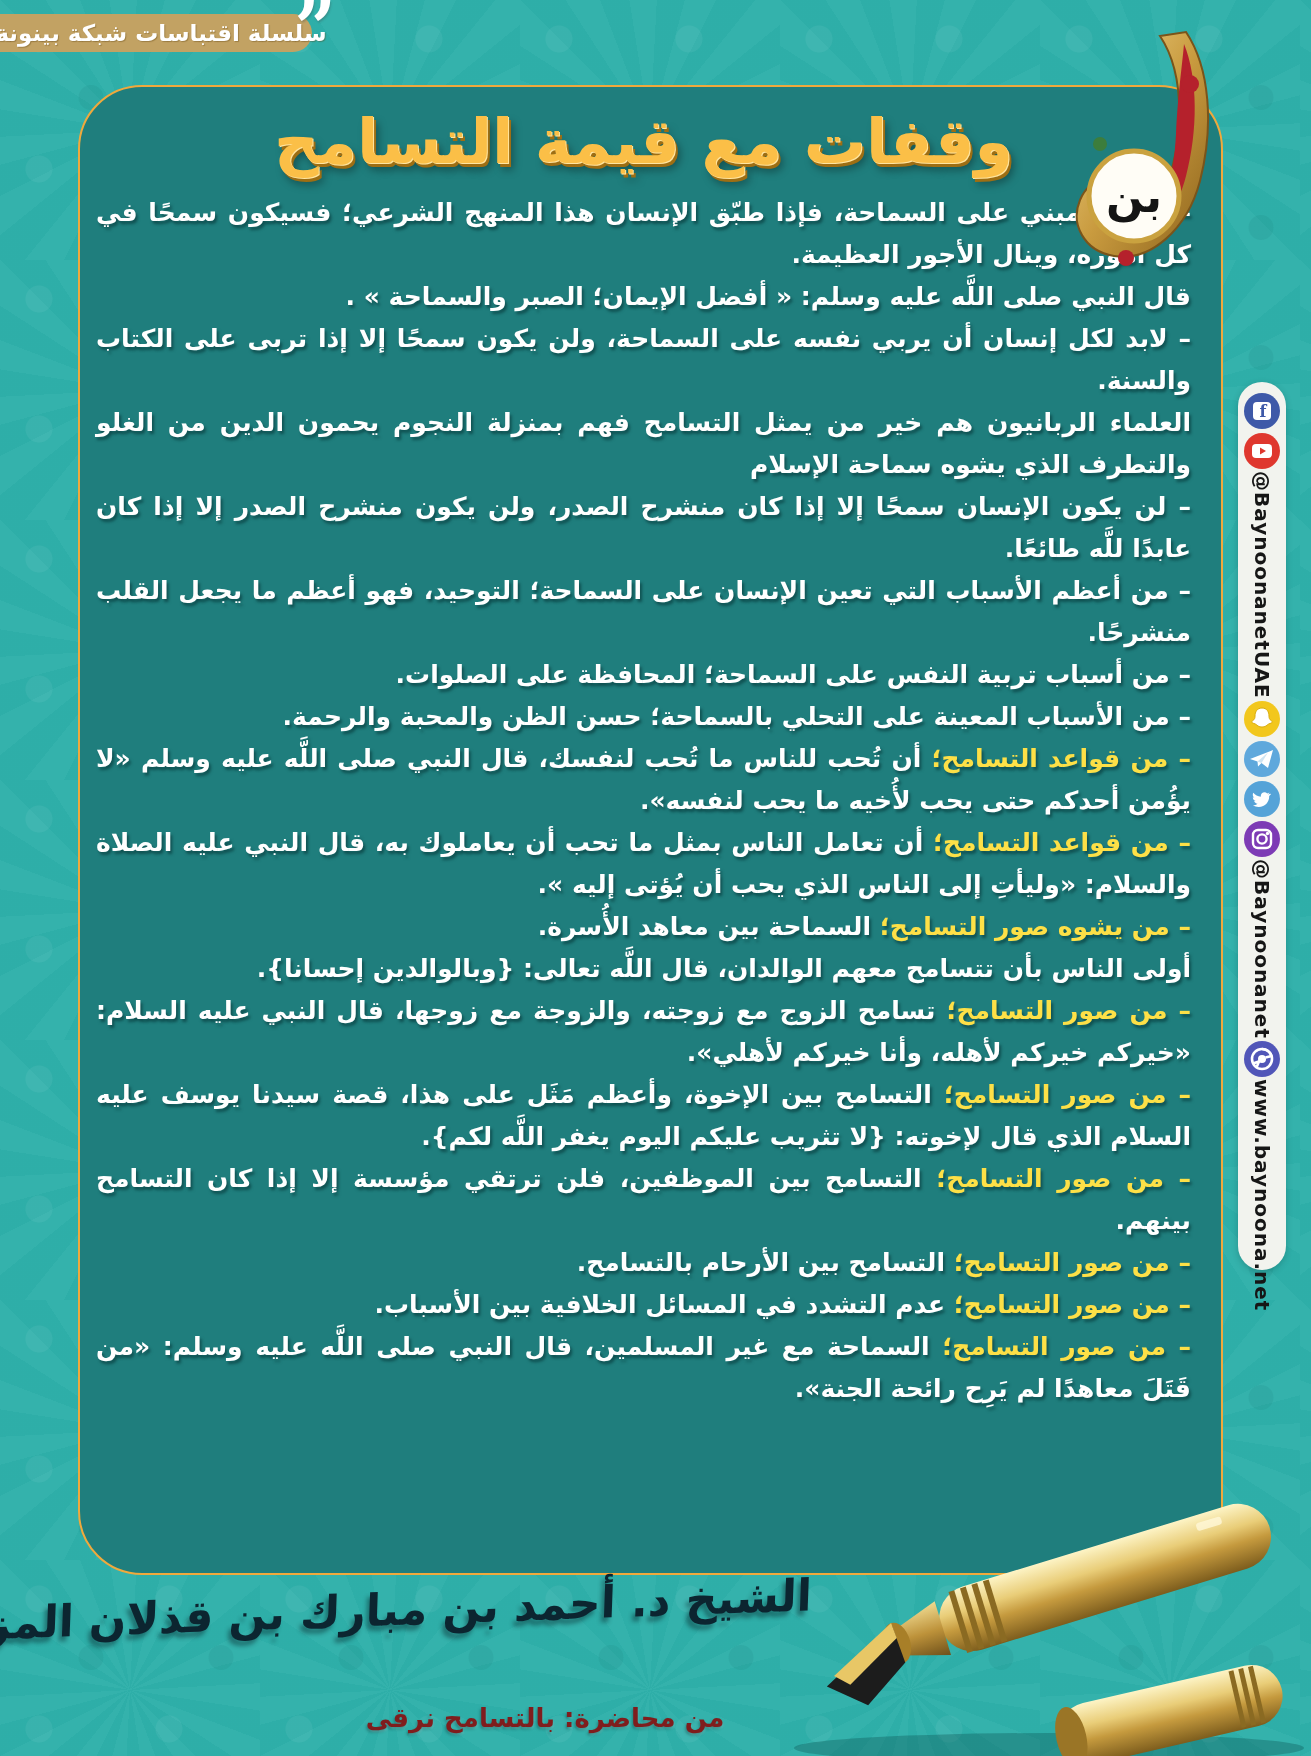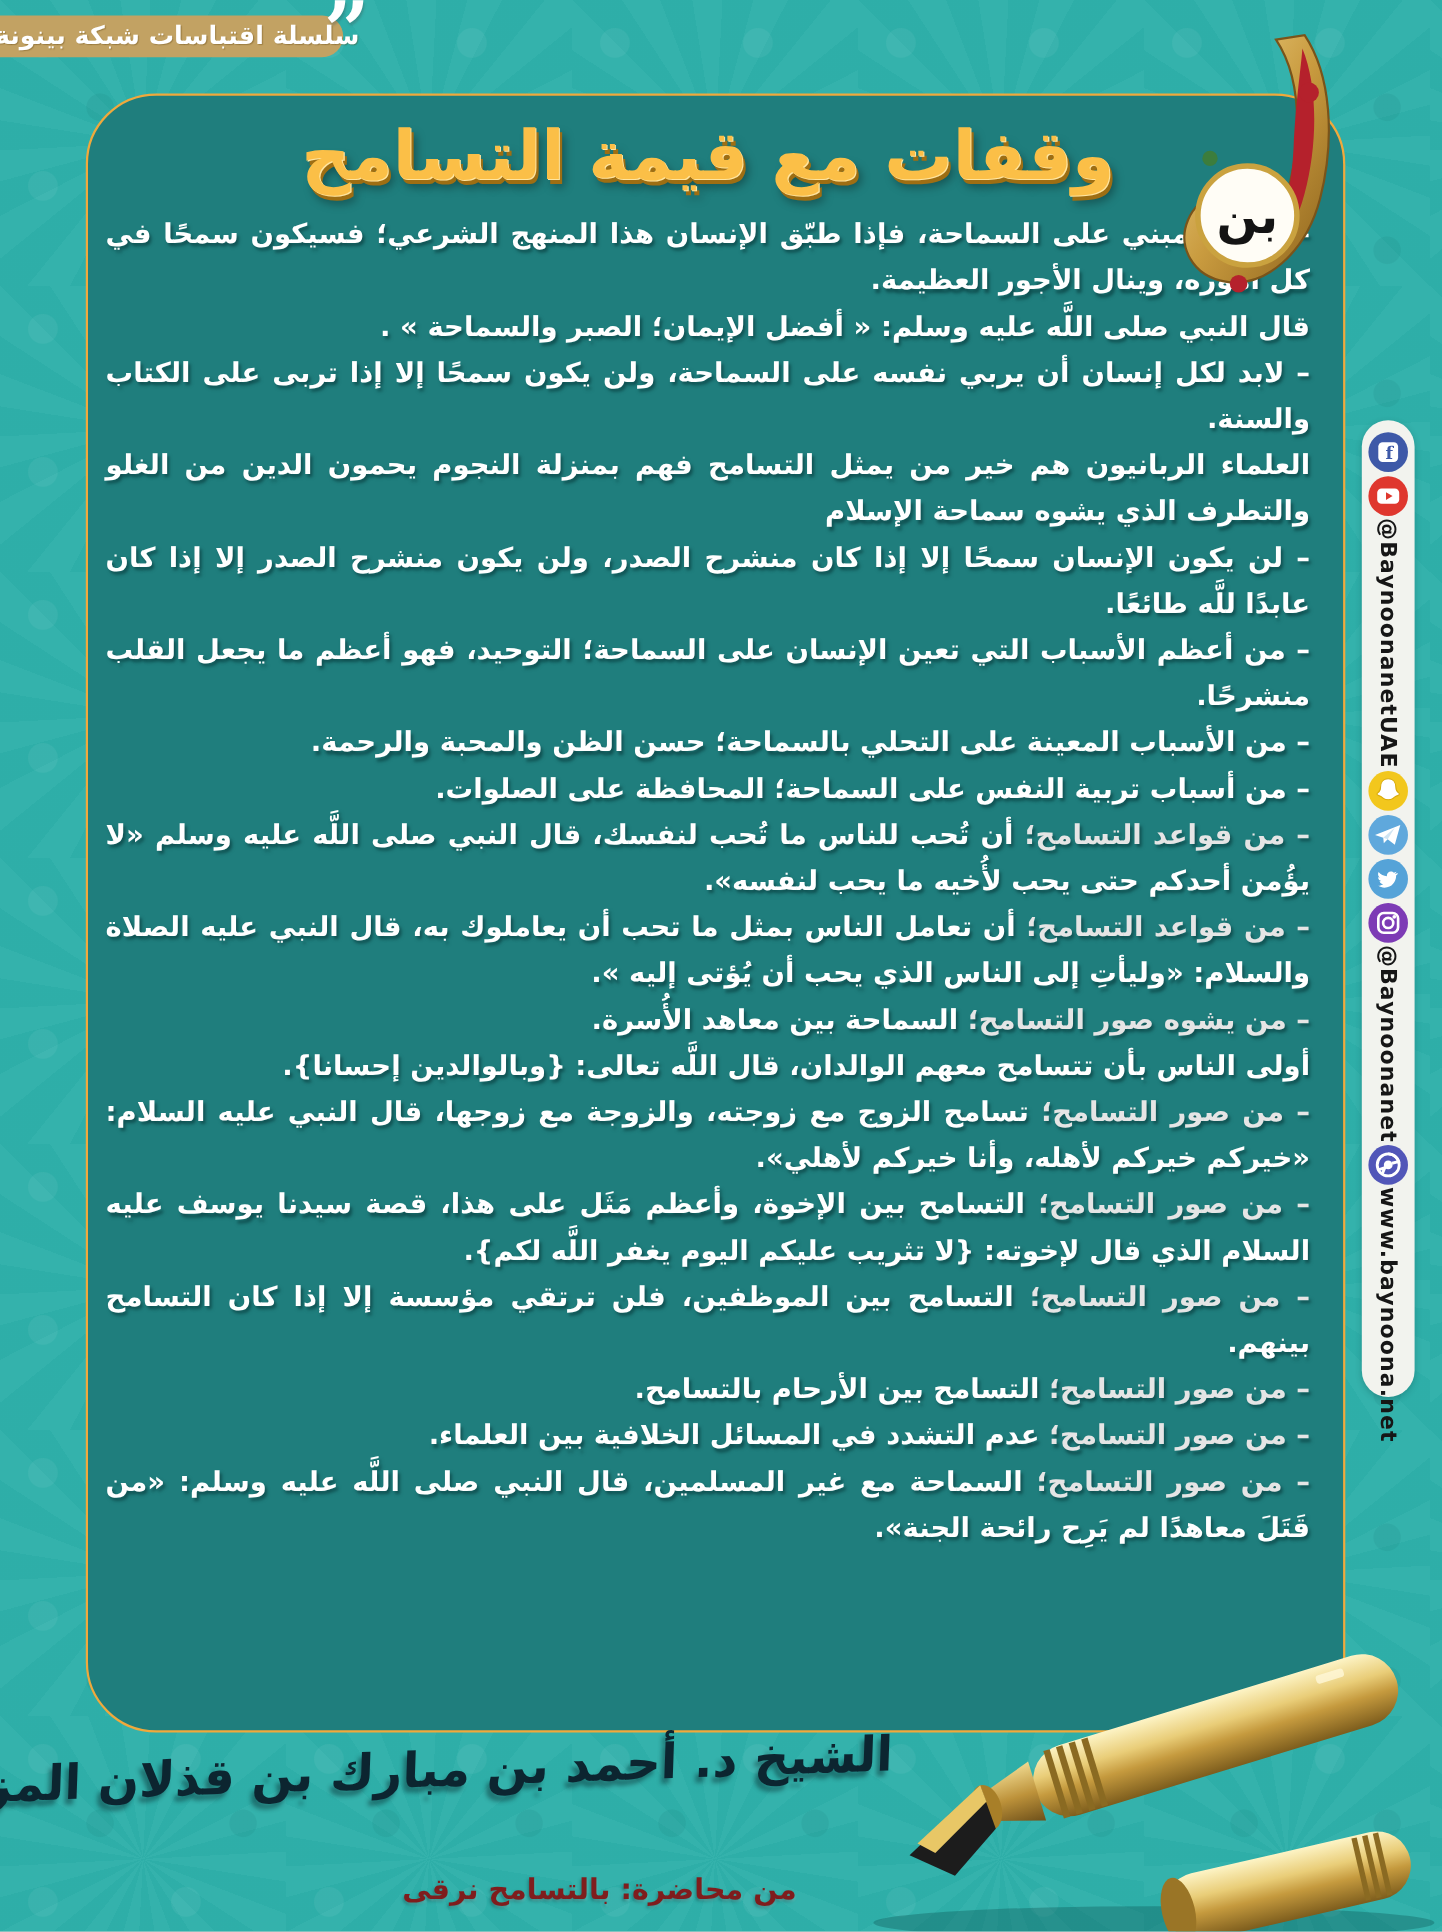--- a/index.html
+++ b/index.html
@@ -26,21 +26,21 @@
   .card{position:absolute;left:78px;top:85px;width:1145px;height:1490px;z-index:1;
     background:#1f7e7d;border:2px solid #f0a93c;border-radius:64px;
     box-sizing:border-box;padding:12px 30px 0 16px;overflow:hidden;}
   .title{direction:rtl;text-align:center;margin:6px 40px 14px 40px;
     font-size:62px;font-weight:bold;color:#fbbf47;letter-spacing:0px;
     text-shadow:1px 1px 0 #ffe5a0, 3px 4px 0 #9e6e13, 5px 7px 9px rgba(0,0,0,.35);}
   .body-text{direction:rtl;text-align:justify;color:#ffffff;
     font-size:25px;font-weight:bold;line-height:42px;
     text-shadow:2px 3px 3px rgba(5,50,52,.6);}
   .body-text p{margin:0;}
-  .body-text .lead{color:#e5e5e5;}
+  .body-text .lead{color:#fde047;}
 
   
   .logo{position:absolute;left:1038px;top:26px;width:198px;height:242px;z-index:5;}
 
   
   .social-pill{position:absolute;left:1238px;top:382px;width:48px;height:888px;z-index:3;
     background:#f2f3ee;border-radius:26px;box-shadow:0 2px 6px rgba(0,50,50,.25);
     display:flex;flex-direction:column;align-items:center;justify-content:space-between;
     padding:9px 0;box-sizing:border-box;}
   .s-icon{width:40px;height:40px;flex:0 0 auto;}
@@ -64,31 +64,31 @@
 
   <div class="card">
     <div class="title">وقفات مع قيمة التسامح</div>
     <div class="body-text">
         <p><span>– الشرع مبني على السماحة، فإذا طبّق الإنسان هذا المنهج الشرعي؛ فسيكون سمحًا في كل أموره، وينال الأجور العظيمة.</span></p>
         <p><span>قال النبي صلى اللَّه عليه وسلم: « أفضل الإيمان؛ الصبر والسماحة » .</span></p>
         <p><span>– لابد لكل إنسان أن يربي نفسه على السماحة، ولن يكون سمحًا إلا إذا تربى على الكتاب والسنة.</span></p>
         <p><span>العلماء الربانيون هم خير من يمثل التسامح فهم بمنزلة النجوم يحمون الدين من الغلو والتطرف الذي يشوه سماحة الإسلام</span></p>
         <p><span>– لن يكون الإنسان سمحًا إلا إذا كان منشرح الصدر، ولن يكون منشرح الصدر إلا إذا كان عابدًا للَّه طائعًا.</span></p>
         <p><span>– من أعظم الأسباب التي تعين الإنسان على السماحة؛ التوحيد، فهو أعظم ما يجعل القلب منشرحًا.</span></p>
+        <p><span>– من أسباب تربية النفس على السماحة؛ المحافظة على الصلوات.</span></p>
         <p><span>– من الأسباب المعينة على التحلي بالسماحة؛ حسن الظن والمحبة والرحمة.</span></p>
-        <p><span>– من أسباب تربية النفس على السماحة؛ المحافظة على الصلوات.</span></p>
         <p><span class="lead">– من قواعد التسامح؛</span><span> أن تُحب للناس ما تُحب لنفسك، قال النبي صلى اللَّه عليه وسلم «لا يؤُمن أحدكم حتى يحب لأُخيه ما يحب لنفسه».</span></p>
         <p><span class="lead">– من قواعد التسامح؛</span><span> أن تعامل الناس بمثل ما تحب أن يعاملوك به، قال النبي عليه الصلاة والسلام: «وليأتِ إلى الناس الذي يحب أن يُؤتى إليه ».</span></p>
         <p><span class="lead">– من يشوه صور التسامح؛</span><span> السماحة بين معاهد الأُسرة.</span></p>
         <p><span>أولى الناس بأن تتسامح معهم الوالدان، قال اللَّه تعالى: {وبالوالدين إحسانا}.</span></p>
         <p><span class="lead">– من صور التسامح؛</span><span> تسامح الزوج مع زوجته، والزوجة مع زوجها، قال النبي عليه السلام: «خيركم خيركم لأهله، وأنا خيركم لأهلي».</span></p>
         <p><span class="lead">– من صور التسامح؛</span><span> التسامح بين الإخوة، وأعظم مَثَل على هذا، قصة سيدنا يوسف عليه السلام الذي قال لإخوته: {لا تثريب عليكم اليوم يغفر اللَّه لكم}.</span></p>
         <p><span class="lead">– من صور التسامح؛</span><span> التسامح بين الموظفين، فلن ترتقي مؤسسة إلا إذا كان التسامح بينهم.</span></p>
         <p><span class="lead">– من صور التسامح؛</span><span> التسامح بين الأرحام بالتسامح.</span></p>
-        <p><span class="lead">– من صور التسامح؛</span><span> عدم التشدد في المسائل الخلافية بين العلماء.</span></p>
+        <p><span class="lead">– من صور التسامح؛</span><span> عدم التشدد في المسائل الخلافية بين الأسباب.</span></p>
         <p><span class="lead">– من صور التسامح؛</span><span> السماحة مع غير المسلمين، قال النبي صلى اللَّه عليه وسلم: «من قَتَلَ معاهدًا لم يَرِح رائحة الجنة».</span></p>
       </div>
   </div>
 
   <div class="series-badge">
     <span class="label">سلسلة اقتباسات شبكة بينونة</span>
     <span class="quote">”</span>
   </div>
 
   <svg class="logo" viewBox="0 0 198 242">

